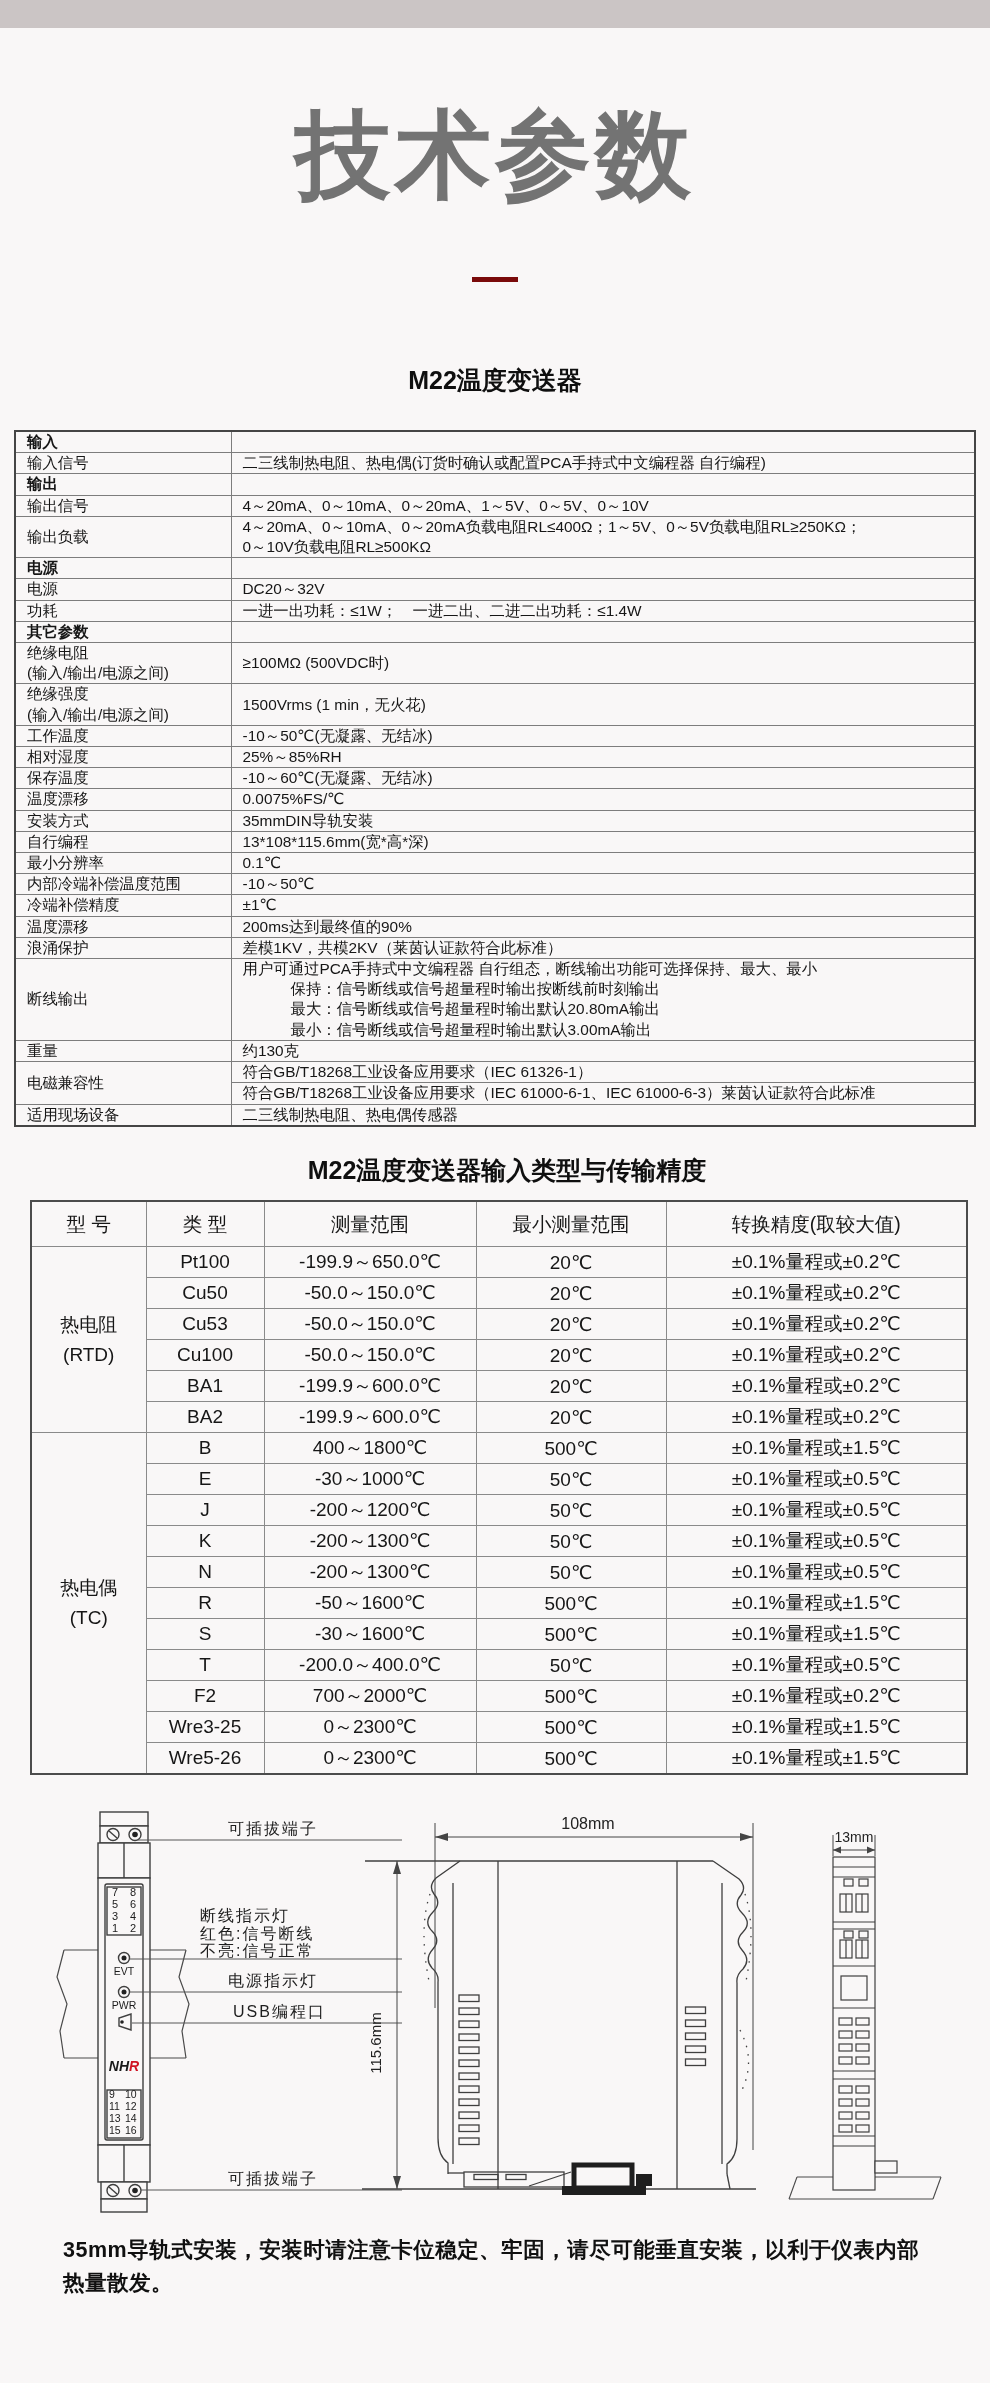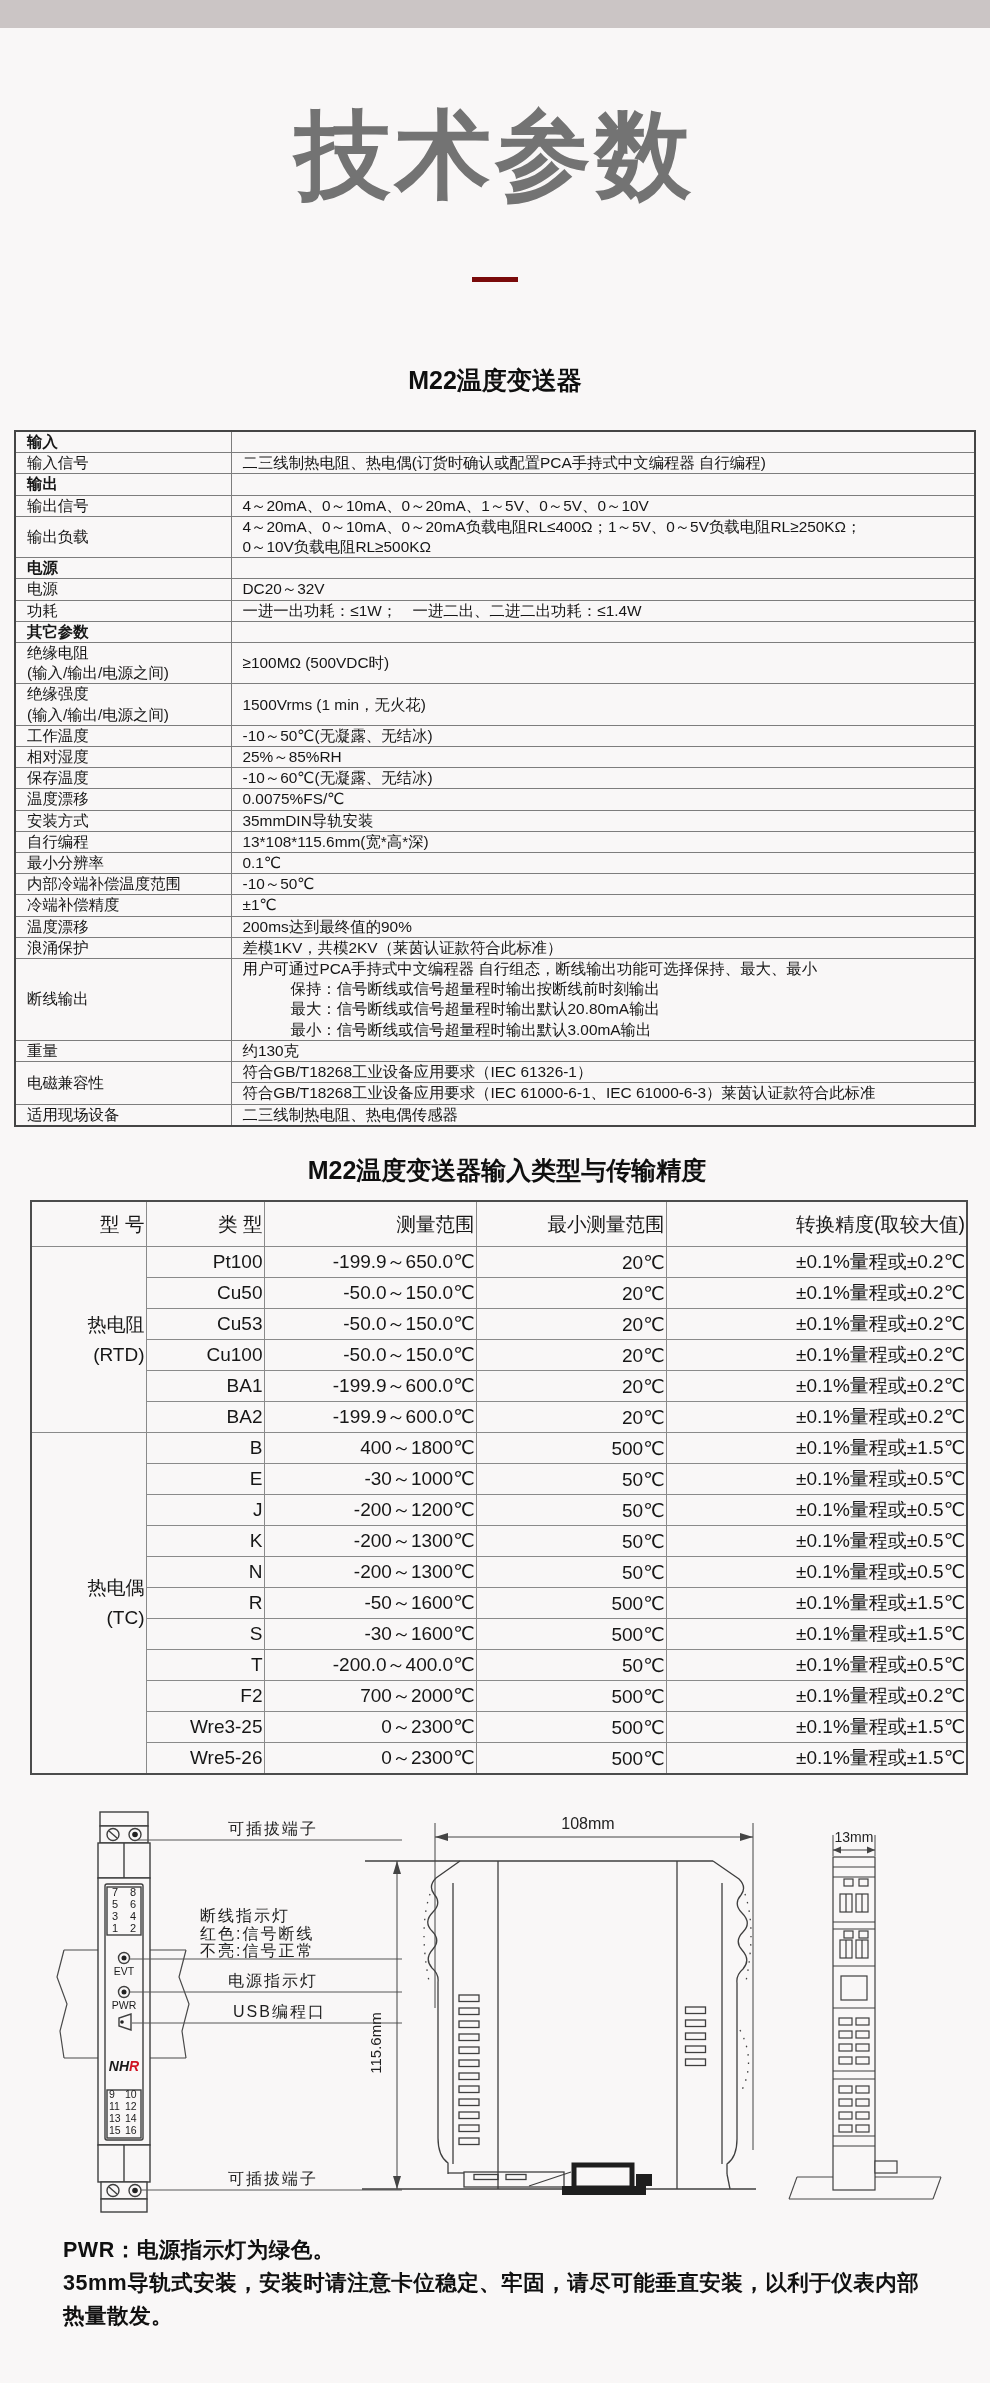--- a/index.html
+++ b/index.html
@@ -28,21 +28,21 @@
   table.spec td div{line-height:20.2px;white-space:nowrap;}
   table.spec tr.section td{font-weight:700;}
   table.spec td div.ind{padding-left:48px;}
   .h2{
     position:absolute;top:1154px;left:0;width:990px;text-align:center;
     font-size:25px;font-weight:700;color:#0f0f0f;padding-left:12px;
   }
   table.acc{
     position:absolute;top:1200px;left:30px;width:936px;
     border-collapse:collapse;table-layout:fixed;
-    border:2px solid #4c4c4c;font-size:19px;color:#161616;text-align:right;
+    border:2px solid #4c4c4c;font-size:19px;color:#161616;text-align:center;
   }
   table.acc th{border:1px solid #8a8a8a;height:42px;font-weight:500;font-size:19.5px;}
   table.acc td{border:1px solid #8a8a8a;height:28px;}
   table.acc td.grp{font-size:19px;}
   table.acc td.grp div{line-height:30px;}
   .diagrams{position:absolute;top:1790px;left:40px;width:950px;height:445px;}
   .footer{
     position:absolute;top:2234px;left:63px;width:878px;
     font-size:21.5px;font-weight:600;line-height:33px;color:#101010;letter-spacing:0.5px;
   }
@@ -610,15 +610,14 @@
     <line x1="793" y1="45" x2="793" y2="66"></line>
     <line x1="835" y1="45" x2="835" y2="66"></line>
     <line x1="793" y1="60" x2="835" y2="60"></line>
     <polygon points="793,60 801,56.6 801,63.4" fill="#444" stroke="none"></polygon>
     <polygon points="835,60 827,56.6 827,63.4" fill="#444" stroke="none"></polygon>
   </g>
   <text x="814" y="52" text-anchor="middle" font-size="14" fill="#222">13mm</text>
 </svg>
 
 <div class="footer">
-    <div>PWR：电源指示灯为绿色。</div>
     <div>35mm导轨式安装，安装时请注意卡位稳定、牢固，请尽可能垂直安装，以利于仪表内部热量散发。</div>
   </div>
 
 </body></html>

